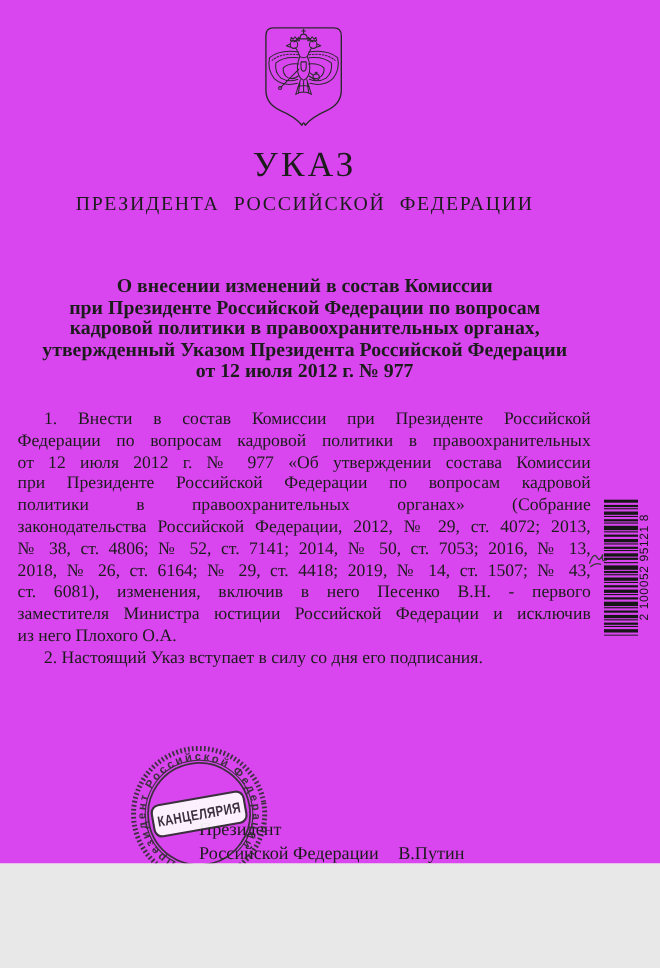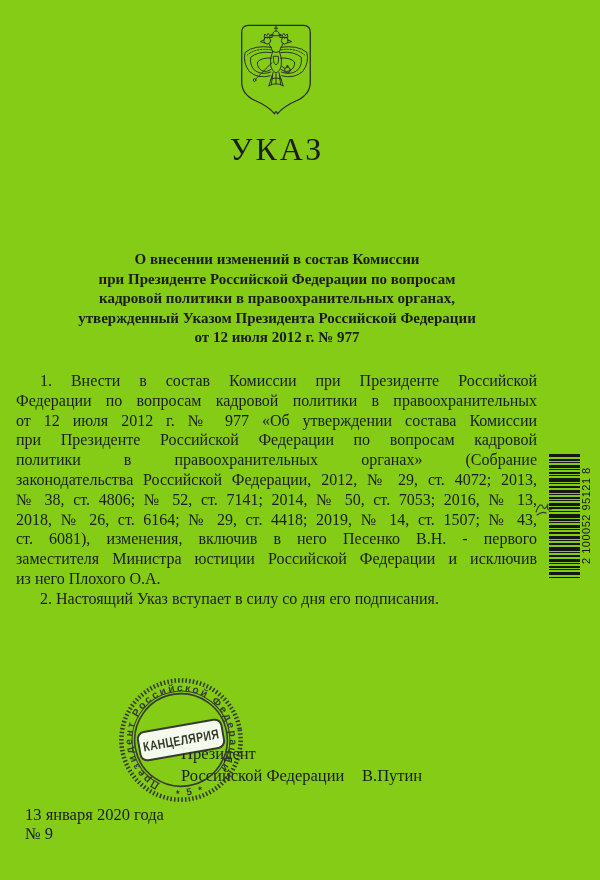--- a/index.html
+++ b/index.html
@@ -1,35 +1,35 @@
 <!DOCTYPE html>
 <html><head>
 <meta charset="utf-8">
 <style>
   html,body{margin:0;padding:0;background:#e8e8e8;}
   .page{
-    position:relative;width:600px;height:880px;background:#84cc16;
+    position:relative;width:600px;height:785px;background:#d946ef;
     margin:0 auto;overflow:hidden;
     font-family:"Liberation Serif","DejaVu Serif",serif;color:#1c1c1c;
   }
   
   .emblem{position:absolute;left:233px;top:22px;width:86px;height:99px;}
   .emblem path,.emblem circle{fill:none;stroke:#2a2a2a;stroke-width:1;stroke-linecap:round;stroke-linejoin:round;}
   .emblem .shield{stroke-width:1.3;}
   
   .doc-type{
     position:absolute;left:16px;top:128px;width:522px;height:42px;
     text-align:center;font-size:32px;line-height:42px;letter-spacing:3px;
   }
   .doc-issuer{
     position:absolute;left:16px;top:172px;width:522px;
     text-align:center;font-size:18px;line-height:26px;letter-spacing:1.5px;word-spacing:7px;
   }
   
-  .doc-title{position:absolute;left:16px;top:250px;width:522px;text-align:center;font-weight:bold;font-size:15px;}
+  .doc-title{position:absolute;left:16px;top:250px;width:522px;text-align:center;font-weight:bold;font-size:18px;}
   .doc-title .t-line{line-height:19.6px;height:19.6px;white-space:nowrap;}
   
   .doc-body{position:absolute;left:16px;top:371px;width:521px;font-size:16px;}
   .b-line{line-height:19.8px;height:19.8px;white-space:normal;}
   .just{text-align:justify;text-align-last:justify;}
   .left{text-align:left;}
   .ind{text-indent:24px;}
   
   .stamp{position:absolute;left:112px;top:671px;width:138px;height:138px;opacity:.92;z-index:3;}
   .stamp circle,.stamp rect,.stamp path{stroke:#2f2f2f;}
@@ -101,20 +101,21 @@
     <path d="M42 53 L37.5 67 M48 53 L52.5 67 M37.5 67 Q45 62.5 52.5 67 M45 54.5 L45 65 M41.5 56 L40 66 M48.5 56 L50 66 M39.5 60 Q45 57.2 50.5 60"></path>
 
     <path d="M40.5 43 L23.5 60"></path>
     <circle cx="22.5" cy="61" r="1.4"></circle>
 
     <circle cx="57" cy="50.5" r="3"></circle>
     <path d="M57 45.6 V47.4 M55.9 46.5 H58.1 M51 46.5 L54.3 48.8"></path>
   </svg>
 
   <div class="doc-type">УКАЗ</div>
+  <div class="doc-issuer">ПРЕЗИДЕНТА  РОССИЙСКОЙ  ФЕДЕРАЦИИ</div>
 
   <div class="doc-title">
     <div class="t-line">О внесении изменений в состав Комиссии</div>
     <div class="t-line">при Президенте Российской Федерации по вопросам</div>
     <div class="t-line">кадровой политики в правоохранительных органах,</div>
     <div class="t-line">утвержденный Указом Президента Российской Федерации</div>
     <div class="t-line">от 12 июля 2012 г. № 977</div>
   </div>
 
   <div class="doc-body">

